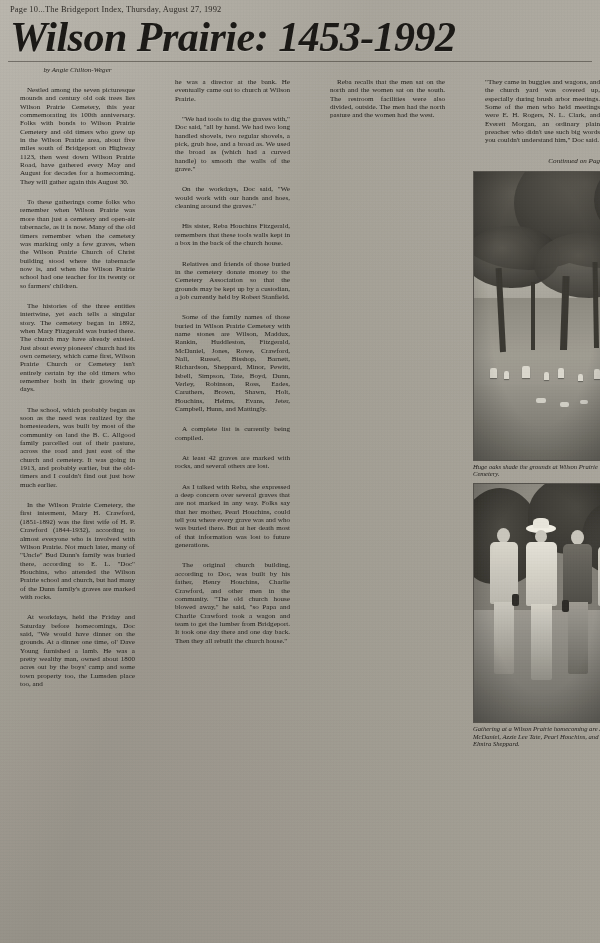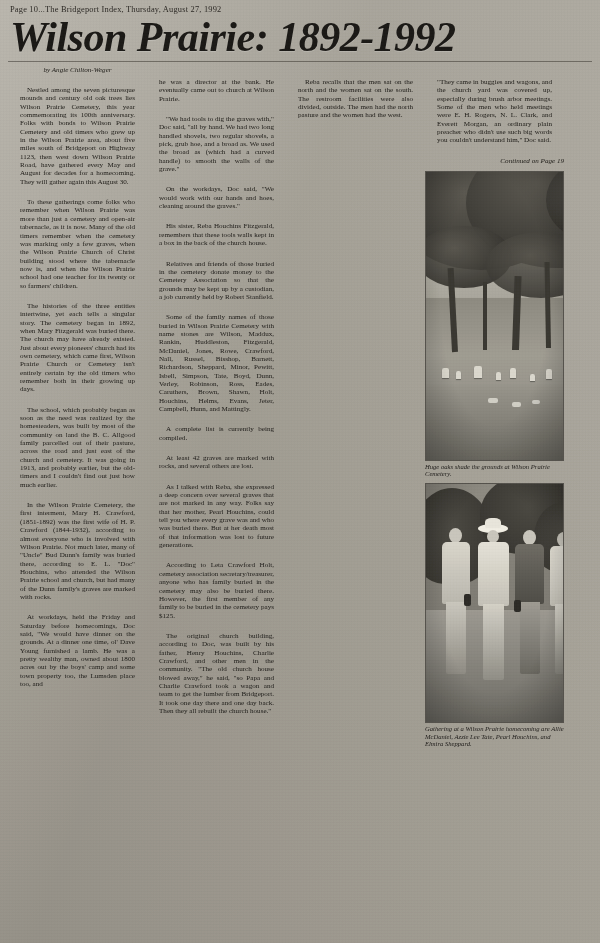--- a/index.html
+++ b/index.html
@@ -55,21 +55,21 @@
     text-shadow: 0 1px 0 rgba(255,255,255,0.18);
   }
   .rule {
     height: 1px;
     background: #3a3731;
     opacity: 0.55;
     margin: 1px 0 4px 0;
   }
   .cols {
     display: flex;
-    gap: 0;
+    gap: 16px;
     align-items: flex-start;
   }
   .col {
     width: 139px;
     flex: 0 0 139px;
   }
   .col.c4 { position: relative; }
   p.body {
     margin: 12px;
     font-size: 7.1px;
@@ -189,21 +189,21 @@
     pointer-events: none;
   }
 </style>
 </head>
 <body>
 
 <div class="page">
 
   <div class="folio">Page 10...The Bridgeport Index, Thursday, August 27, 1992</div>
 
-  <h1 class="masthead">Wilson Prairie: 1892-1992</h1>
+  <h1 class="masthead">Wilson Prairie: 1453-1992</h1>
 
   <div class="rule"></div>
 
   <div class="cols">
 
     <div class="col c1">
       <div class="byline">by Angie Chilton-Weger</div>
       <p class="body">Nestled among the seven picturesque mounds and century old oak trees lies Wilson Prairie Cemetery, this year commemorating its 100th anniversary. Folks with bonds to Wilson Prairie Cemetery and old timers who grew up in the Wilson Prairie area, about five miles south of Bridgeport on Highway 1123, then west down Wilson Prairie Road, have gathered every May and August for decades for a homecoming. They will gather again this August 30.</p>
       <p class="body">To these gatherings come folks who remember when Wilson Prairie was more than just a cemetery and open-air tabernacle, as it is now. Many of the old timers remember when the cemetery was marking only a few graves, when the Wilson Prairie Church of Christ building stood where the tabernacle now is, and when the Wilson Prairie school had one teacher for its twenty or so farmers' children.</p>
       <p class="body">The histories of the three entities intertwine, yet each tells a singular story. The cemetery began in 1892, when Mary Fitzgerald was buried there. The church may have already existed. Just about every pioneers' church had its own cemetery, which came first, Wilson Prairie Church or Cemetery isn't entirely certain by the old timers who remember both in their growing up days.</p>
@@ -215,21 +215,20 @@
     <div class="col c2">
       <p class="body noindent">he was a director at the bank. He eventually came out to church at Wilson Prairie.</p>
       <p class="body">"We had tools to dig the graves with," Doc said, "all by hand. We had two long handled shovels, two regular shovels, a pick, grub hoe, and a broad as. We used the broad as (which had a curved handle) to smooth the walls of the grave."</p>
       <p class="body">On the workdays, Doc said, "We would work with our hands and hoes, cleaning around the graves."</p>
       <p class="body">His sister, Reba Houchins Fitzgerald, remembers that these tools walls kept in a box in the back of the church house.</p>
       <p class="body">Relatives and friends of those buried in the cemetery donate money to the Cemetery Association so that the grounds may be kept up by a custodian, a job currently held by Robert Stanfield.</p>
       <p class="body">Some of the family names of those buried in Wilson Prairie Cemetery with name stones are Wilson, Maddux, Rankin, Huddleston, Fitzgerald, McDaniel, Jones, Rowe, Crawford, Nall, Russel, Bisshop, Barnett, Richardson, Sheppard, Minor, Pewitt, Isbell, Simpson, Tate, Boyd, Dunn, Verley, Robinson, Ross, Eades, Caruthers, Brown, Shawn, Holt, Houchins, Helms, Evans, Jeter, Campbell, Hunn, and Mattingly.</p>
       <p class="body">A complete list is currently being compiled.</p>
       <p class="body">At least 42 graves are marked with rocks, and several others are lost.</p>
       <p class="body">As I talked with Reba, she expressed a deep concern over several graves that are not marked in any way. Folks say that her mother, Pearl Houchins, could tell you where every grave was and who was buried there. But at her death most of that information was lost to future generations.</p>
-      <p class="body">According to Leta Crawford Holt, cemetery association secretary/treasurer, anyone who has family buried in the cemetery may also be buried there. However, the first member of any family to be buried in the cemetery pays $125.</p>
       <p class="body">The original church building, according to Doc, was built by his father, Henry Houchins, Charlie Crawford, and other men in the community. "The old church house blowed away," he said, "so Papa and Charlie Crawford took a wagon and team to get the lumber from Bridgeport. It took one day there and one day back. Then they all rebuilt the church house."</p>
     </div>
 
     <div class="col c3">
       <p class="body">Reba recalls that the men sat on the north and the women sat on the south. The restroom facilities were also divided, outside. The men had the north pasture and the women had the west.</p>
     </div>
 
     <div class="col c4">
       <p class="body noindent">"They came in buggies and wagons, and the church yard was covered up, especially during brush arbor meetings. Some of the men who held meetings were E. H. Rogers, N. L. Clark, and Everett Morgan, an ordinary plain preacher who didn't use such big words you couldn't understand him," Doc said.</p>
       <div class="contd">Continued on Page 19</div>

